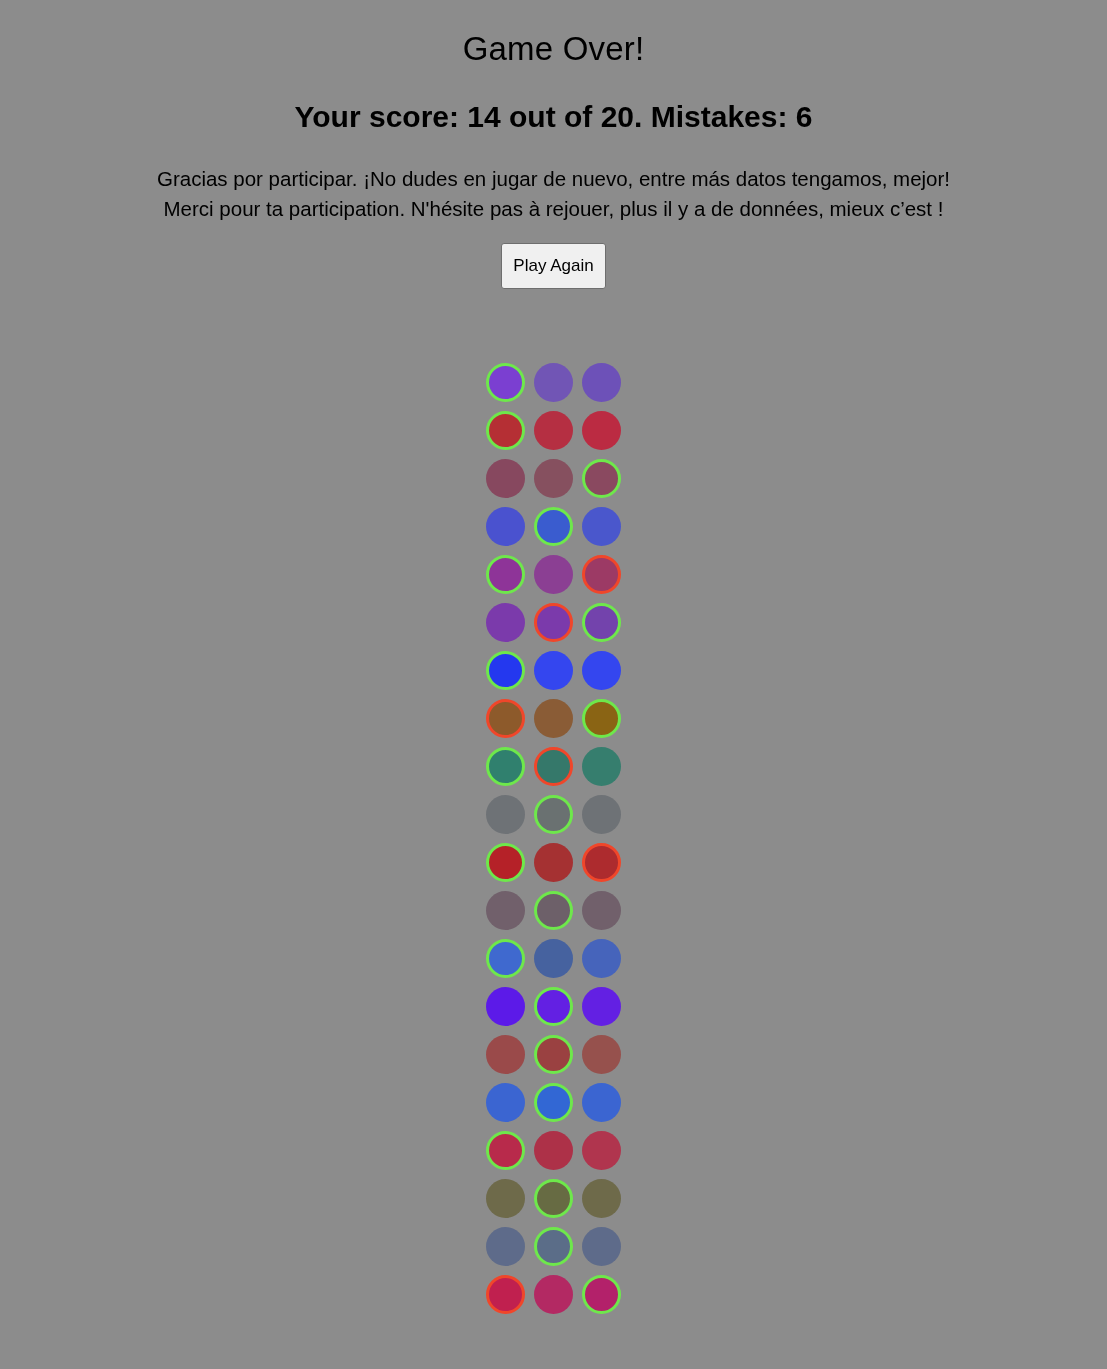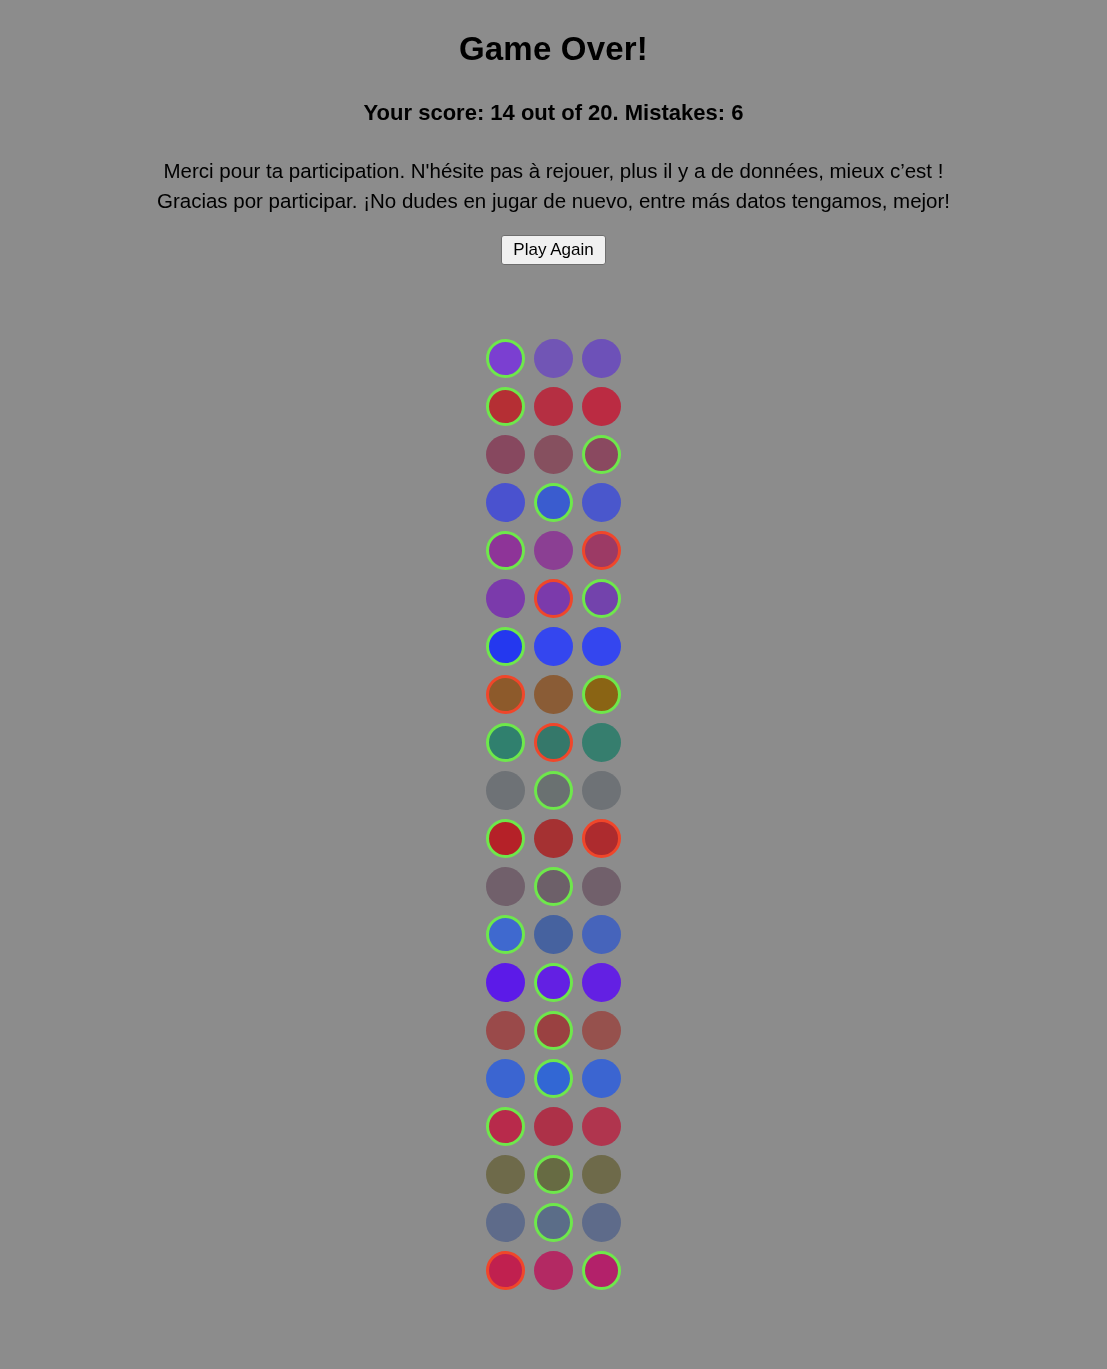--- a/index.html
+++ b/index.html
@@ -14,47 +14,47 @@
     color: #000;
   }
   .page {
     width: 1107px;
     box-sizing: border-box;
     padding-top: 18px;
   }
   .title {
     text-align: center;
     font-size: 33px;
-    font-weight: bold;
+    font-weight: normal;
     margin: 12px 0 0 0;
     letter-spacing: 0.2px;
   }
   .subtitle {
     text-align: center;
-    font-size: 22px;
+    font-size: 30px;
     font-weight: bold;
     margin: 32px 0 0 0;
   }
   .messages {
     margin: 30px 0 0 0;
     text-align: center;
     font-size: 20.5px;
     line-height: 1.48;
   }
   .messages .line {
     display: block;
   }
   .btn-wrap {
     text-align: center;
     margin-top: 18px;
   }
   .play-again {
     font-family: "Liberation Sans", sans-serif;
     font-size: 17px;
-    padding: 4px 11px;
+    padding: 12px 11px;
     background: #f0f0f0;
     border: 1px solid #6e6e6e;
     border-radius: 3px;
     color: #000;
     cursor: pointer;
   }
   .grid {
     margin: 74px auto 0 auto;
     width: 165px;
   }
@@ -78,22 +78,22 @@
 </head>
 <body>
 
 <div class="page">
 
   <h1 class="title">Game Over!</h1>
 
   <h2 class="subtitle">Your score: 14 out of 20. Mistakes: 6</h2>
 
   <div class="messages">
+    <span class="line">Gracias por participar. ¡No dudes en jugar de nuevo, entre más datos tengamos, mejor!</span>
     <span class="line">Merci pour ta participation. N'hésite pas à rejouer, plus il y a de données, mieux c’est !</span>
-    <span class="line">Gracias por participar. ¡No dudes en jugar de nuevo, entre más datos tengamos, mejor!</span>
   </div>
 
   <div class="btn-wrap">
     <button class="play-again">Play Again</button>
   </div>
 
   <div class="grid" id="swatch-grid">
       <div class="row">
         <div class="dot sel-correct" style="background: rgb(123, 63, 209);"></div>
         <div class="dot" style="background: rgb(113, 85, 181);"></div>

